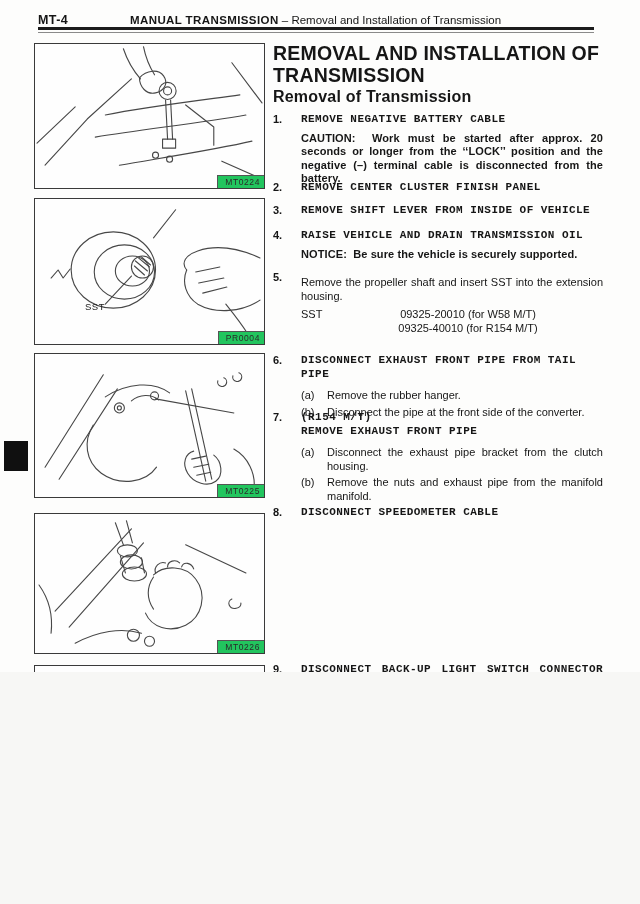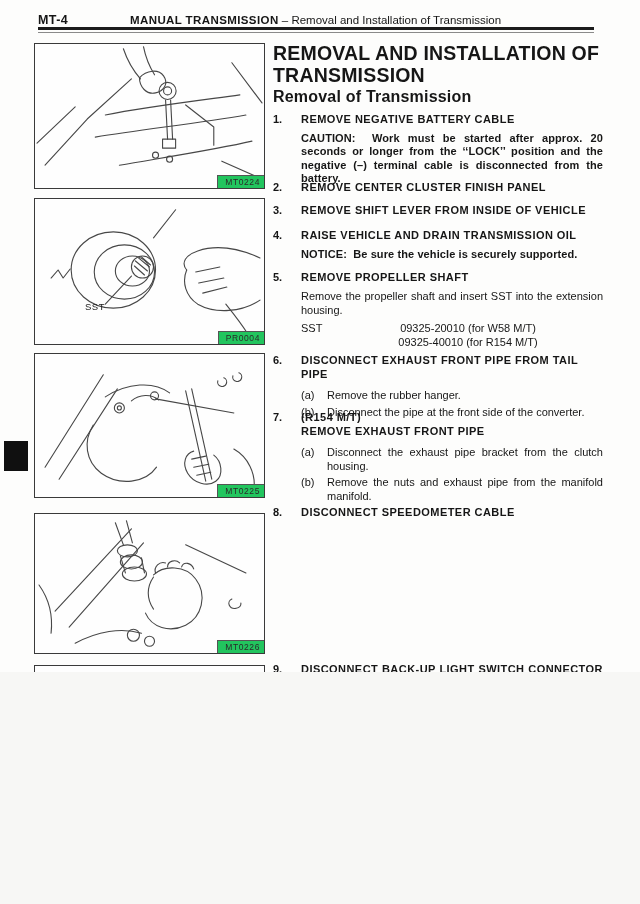--- a/index.html
+++ b/index.html
@@ -32,21 +32,21 @@
 
   
   .doc-title{
     position:absolute;left:273px;top:42px;width:340px;
     font-size:19.5px;font-weight:bold;line-height:22px;letter-spacing:.2px;white-space:pre-line;
   }
   .doc-subtitle{position:absolute;left:273px;top:88px;width:340px;font-size:16px;font-weight:bold;letter-spacing:.2px;}
 
   .step{position:absolute;left:273px;width:332px;display:grid;grid-template-columns:28px 302px;font-size:11px;}
   .step .num{font-weight:bold;}
-  .step .hd{font-weight:bold;letter-spacing:.45px;line-height:13.5px;white-space:pre-line;}
+  .step .hd{font-weight:bold;letter-spacing:.45px;line-height:13.5px;white-space:pre-line;font-family:Liberation Mono, monospace;}
   .hd-justify .hd{text-align:justify;}
   .step .note{grid-column:2;font-weight:bold;margin-top:5px;text-align:justify;line-height:13.5px;letter-spacing:.1px;}
   .step .body-text{grid-column:2;margin-top:4px;text-align:justify;line-height:14px;}
   .step .sst-row{grid-column:2;display:grid;grid-template-columns:32px 1fr;margin-top:4px;line-height:14px;}
   .step .sst-vals{white-space:pre-line;text-align:center;}
   .step .subs{grid-column:2;margin-top:5px;}
   .step .sub{display:grid;grid-template-columns:26px 1fr;margin-top:3px;line-height:13.5px;}
   .step .sub .txt{text-align:justify;}
 </style>
 </head>
@@ -206,21 +206,20 @@
   </div>
 
   <div class="step" style="top:229px;">
     <span class="num">4.</span>
     <span class="hd">RAISE VEHICLE AND DRAIN TRANSMISSION OIL</span>
     <div class="note">NOTICE:&nbsp; Be sure the vehicle is securely supported.</div>
   </div>
 
   <div class="step" style="top:271px;">
     <span class="num">5.</span>
-    <span class="hd">REMOVE PROPELLER SHAFT</span>
     <div class="body-text">Remove the propeller shaft and insert SST into the extension housing.</div>
     <div class="sst-row">
       <span>SST</span>
       <span class="sst-vals">09325-20010 (for W58 M/T)
 09325-40010 (for R154 M/T)</span>
     </div>
   </div>
 
   <div class="step" style="top:354px;">
     <span class="num">6.</span>

